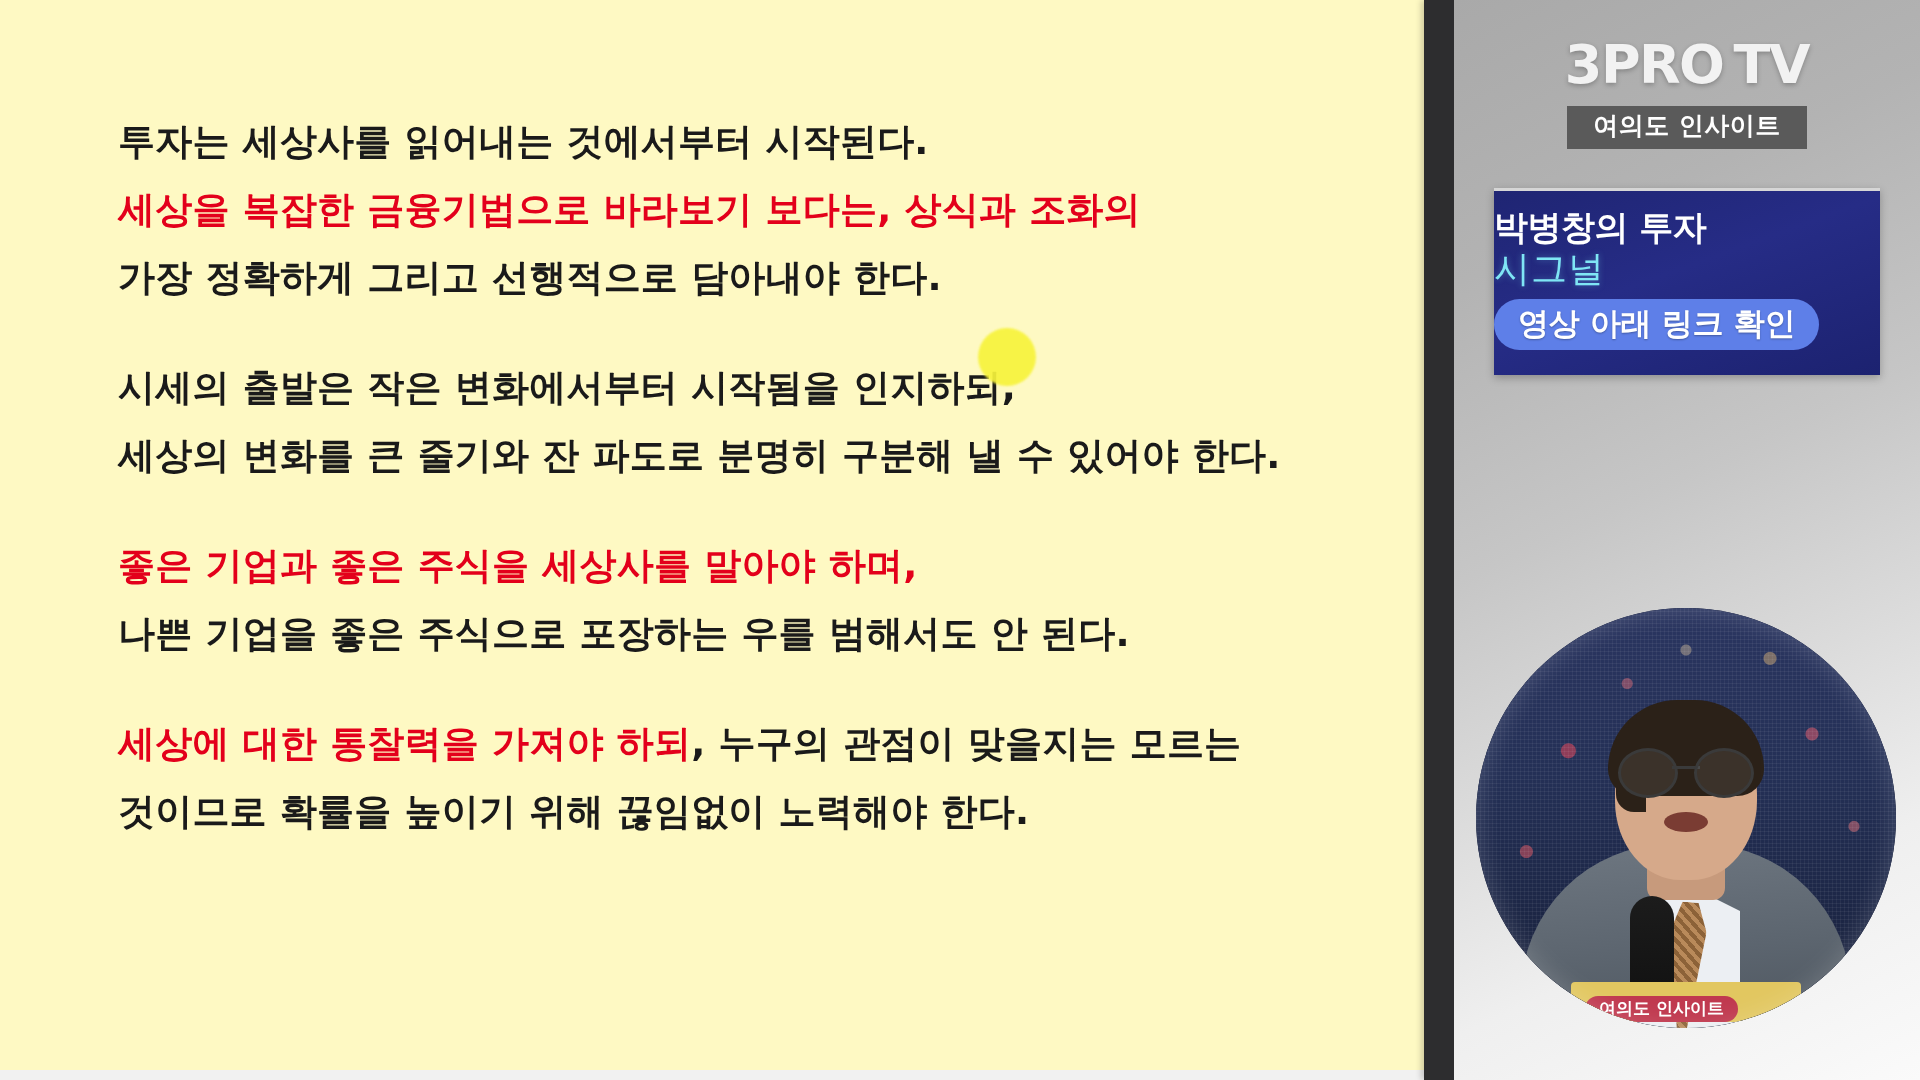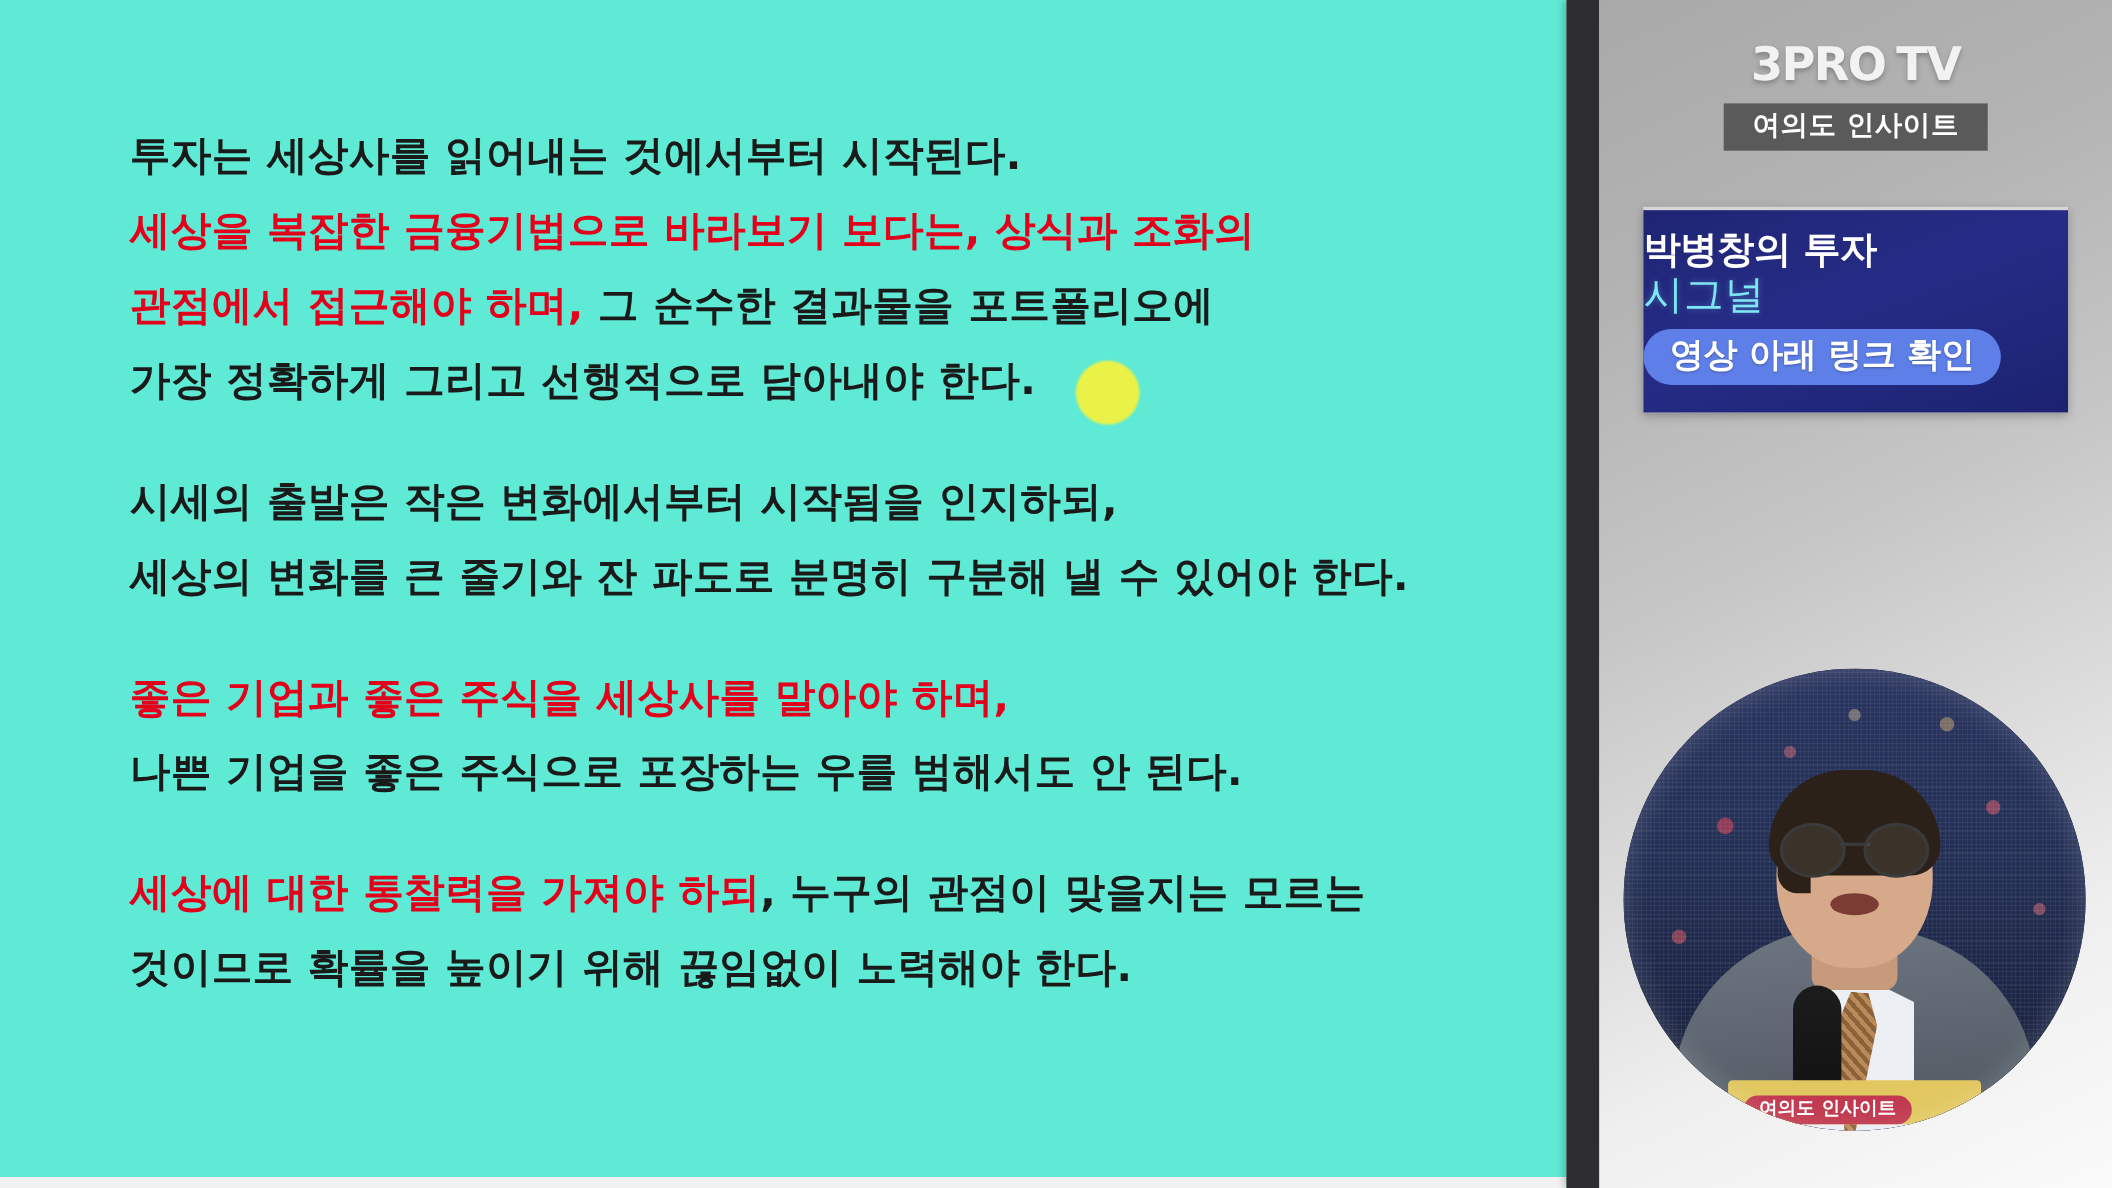--- a/index.html
+++ b/index.html
@@ -20,21 +20,21 @@
     background: #ffffff;
   }
 
   
   .slide-panel {
     position: absolute;
     left: 0;
     top: 0;
     width: 1424px;
     height: 1080px;
-    background: #5eead4;
+    background: #fef9c3;
     overflow: hidden;
   }
   .slide-panel::after {
     content: "";
     position: absolute;
     left: 0;
     bottom: 0;
     width: 100%;
     height: 10px;
     background: #f1f1f1;
@@ -105,21 +105,21 @@
   .logo-wrap {
     position: absolute;
     left: 0;
     top: 38px;
     width: 466px;
     text-align: center;
   }
   .logo-title {
     font-family: "DejaVu Sans", "Liberation Sans", sans-serif;
     font-weight: 700;
-    font-size: 42px;
+    font-size: 54px;
     letter-spacing: -1.5px;
     color: #f2f2f2;
     text-shadow: 0 2px 5px rgba(0,0,0,0.25);
     line-height: 1;
   }
   .logo-title .tv { margin-left: 10px; }
 
   .logo-sub {
     display: inline-block;
     margin-top: 14px;
@@ -367,21 +367,20 @@
 
 <div id="stage">
 
   <div class="slide-panel">
 
     <div class="text-body">
 
       <div class="para">
         <span class="line">투자는 세상사를  읽어내는 것에서부터 시작된다.</span>
         <span class="line red">세상을 복잡한 금융기법으로 바라보기 보다는, 상식과 조화의</span>
-        <span class="line"><span class="red">관점에서 접근해야 하며,</span><span class="blk"> 그 순수한 결과물을 포트폴리오에</span></span>
         <span class="line">가장 정확하게 그리고 선행적으로 담아내야 한다.</span>
       </div>
 
       <div class="para">
         <span class="line">시세의 출발은 작은 변화에서부터 시작됨을 인지하되,</span>
         <span class="line">세상의 변화를 큰 줄기와 잔 파도로 분명히 구분해 낼 수 있어야 한다.</span>
       </div>
 
       <div class="para">
         <span class="line red">좋은 기업과 좋은 주식을 세상사를 말아야 하며,</span>

